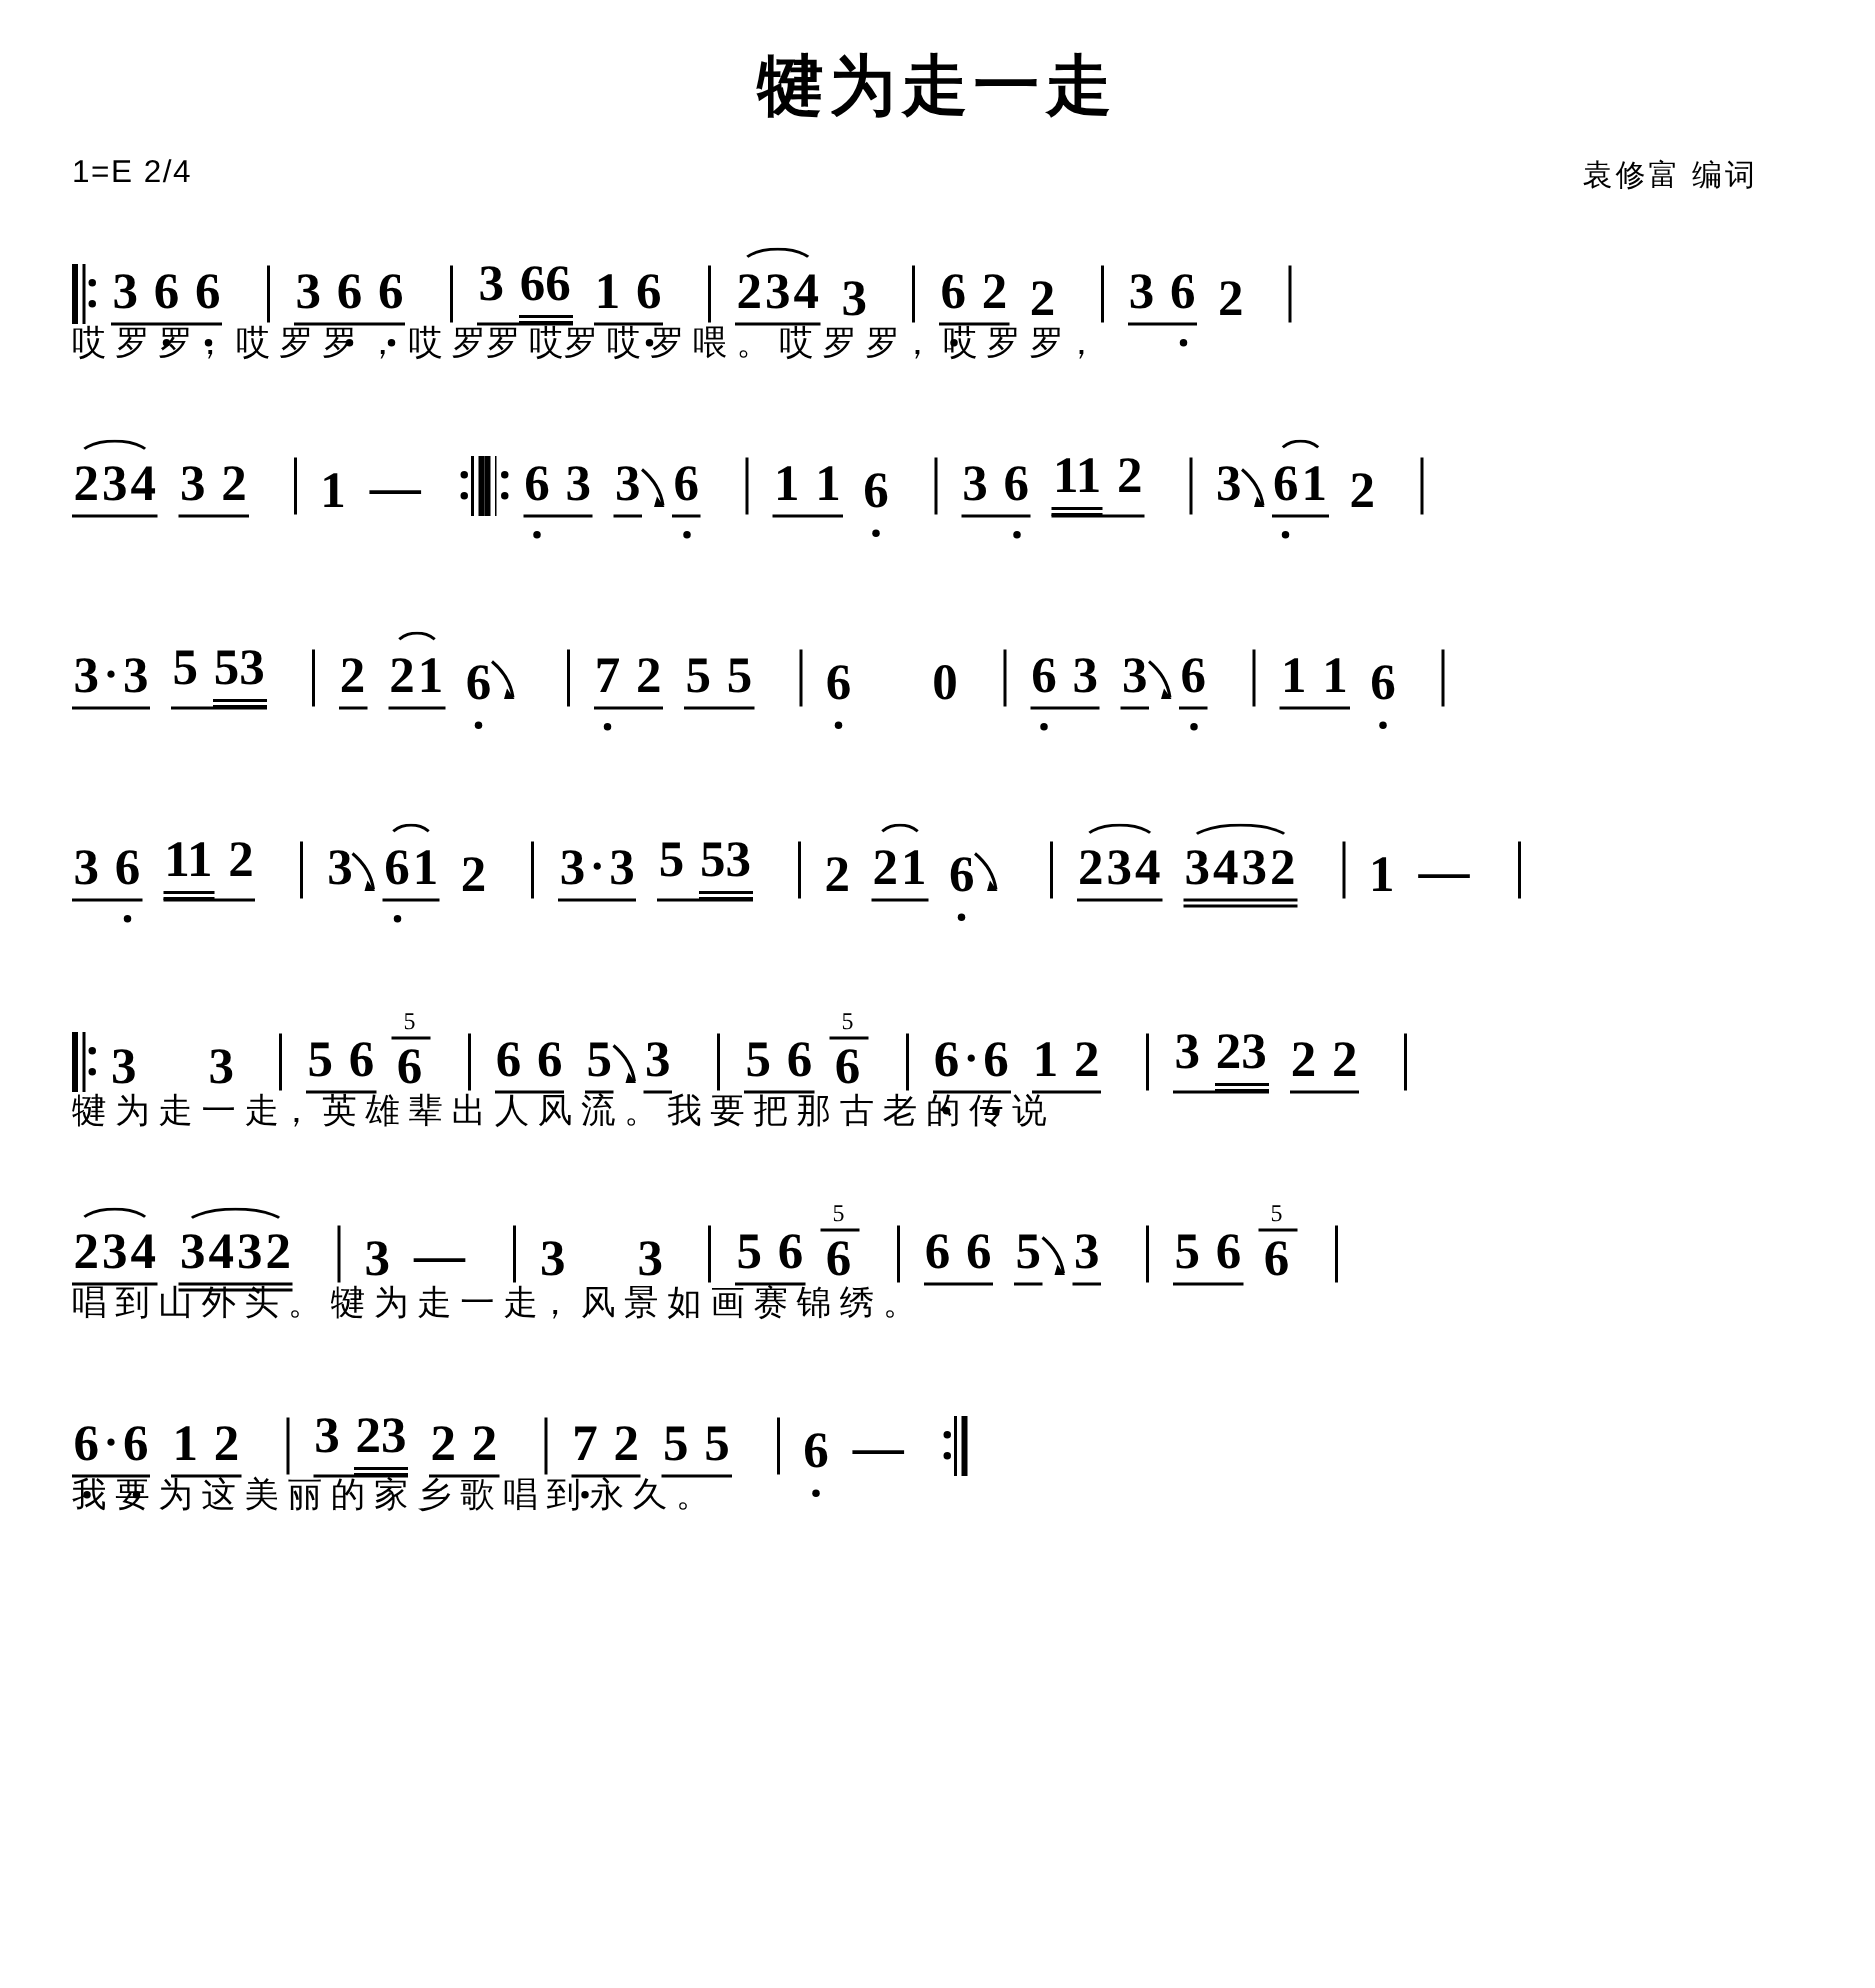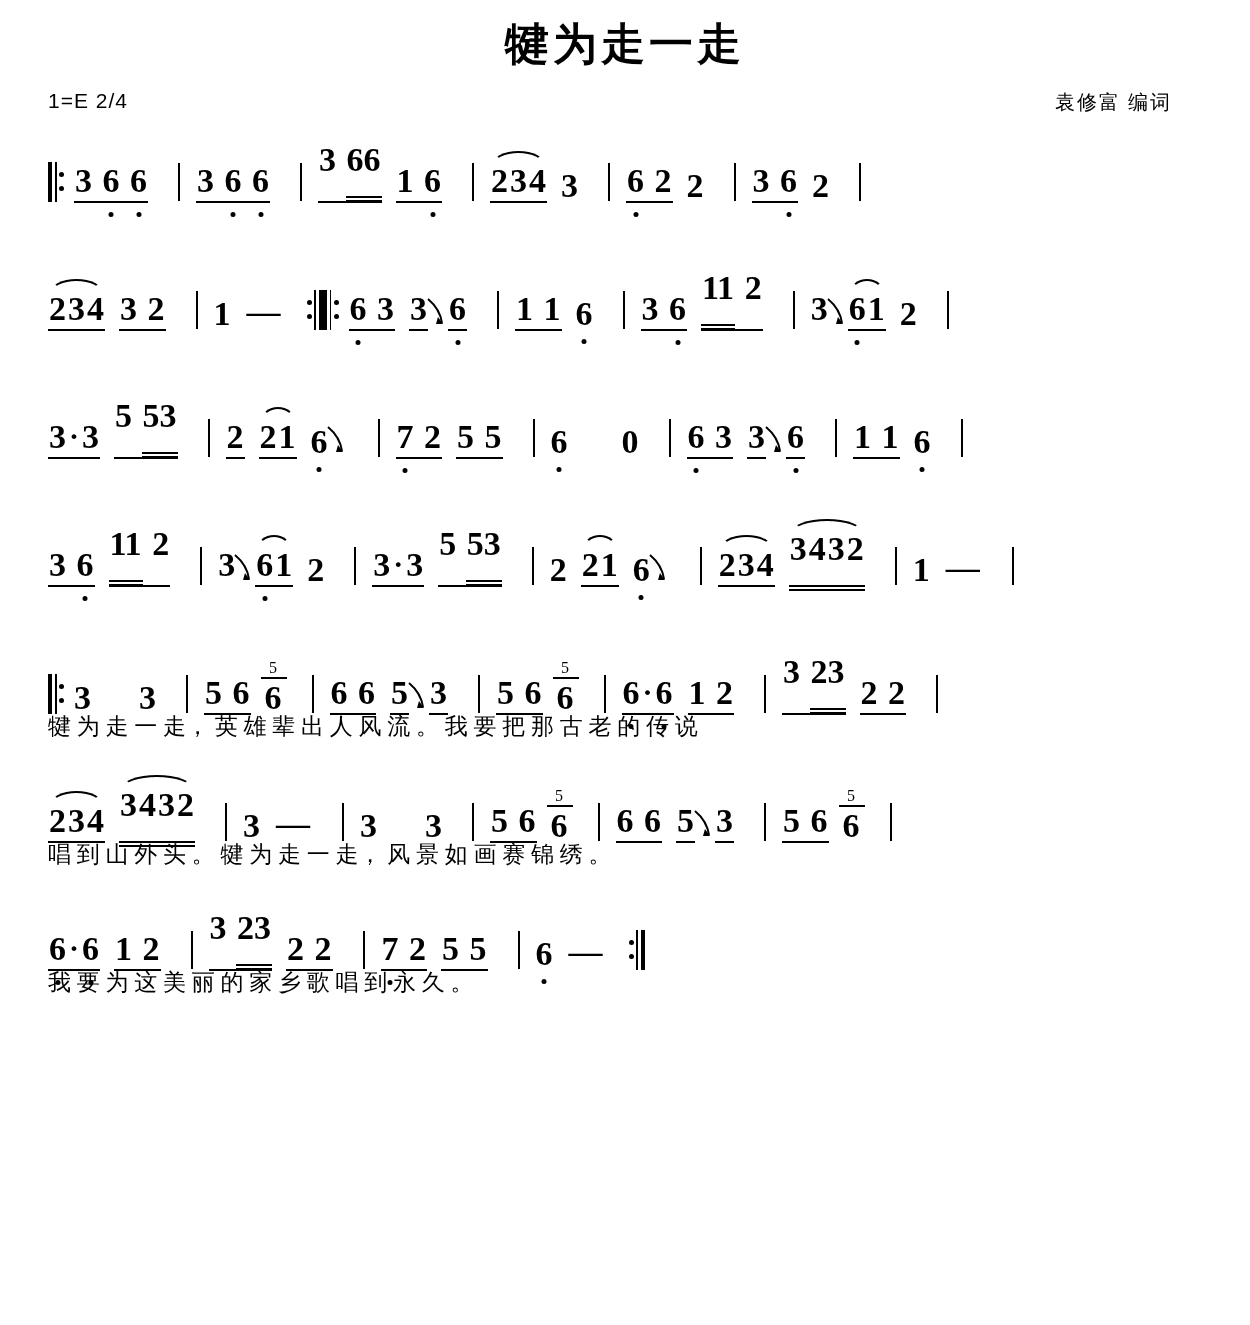--- a/index.html
+++ b/index.html
@@ -20,21 +20,21 @@
     height: 1325px;
     position: relative;
     box-sizing: border-box;
   }
   .title {
     text-align: center;
     font-family: "Liberation Sans", sans-serif;
     font-weight: bold;
     font-size: 44px;
     letter-spacing: 4px;
-    padding-top: 18px;
+    padding-top: 32px;
     line-height: 1.2;
   }
   .meta-row {
     position: relative;
     height: 34px;
     margin-top: 18px;
   }
   .key-sig {
     position: absolute;
     left: 48px;
@@ -89,21 +89,21 @@
     display: inline-block;
     padding: 0 1px;
   }
   .grp {
     display: inline-block;
     position: relative;
     margin-right: 14px;
   }
   
   .u1 { border-bottom: 2.5px solid #000; padding-bottom: 3px; }
-  .u2 { border-bottom: 2.5px solid #000; padding-bottom: 19px; position: relative; }
+  .u2 { border-bottom: 2.5px solid #000; padding-bottom: 3px; position: relative; }
   .u2::after {
     content: "";
     position: absolute;
     left: 0; right: 0;
     bottom: -6px;
     height: 0;
     border-bottom: 2.5px solid #000;
   }
   
   .dotlow::after {
@@ -257,20 +257,23 @@
         <span class="grp"><span class="tok u1" style="position:relative;"><span class="slurup"></span><span class="note">2</span><span class="note">3</span><span class="note">4</span></span></span>
         <span class="grp"><span class="tok">3</span></span>
         <span class="bar"></span>
         <span class="grp"><span class="tok u1"><span class="note dotlow under">6</span> <span class="note">2</span></span></span>
         <span class="grp"><span class="tok">2</span></span>
         <span class="bar"></span>
         <span class="grp"><span class="tok u1"><span class="note">3</span> <span class="note dotlow under">6</span></span></span>
         <span class="grp"><span class="tok">2</span></span>
         <span class="bar"></span>
       </div>
+      <div class="lyric-line">
+        <span class="lyr">哎 罗 罗， 哎 罗 罗 ， 哎 罗罗 哎罗 哎 罗 喂 。 哎 罗 罗， 哎 罗 罗，</span>
+      </div>
     </div>
 
     <div class="system">
       <div class="staff">
         <span class="grp"><span class="tok u1" style="position:relative;"><span class="slurup"></span><span class="note">2</span><span class="note">3</span><span class="note">4</span></span></span>
         <span class="grp"><span class="tok u1"><span class="note">3</span> <span class="note">2</span></span></span>
         <span class="bar"></span>
         <span class="grp"><span class="tok">1</span></span>
         <span class="dash">—</span>
         <span class="repeat-end">

